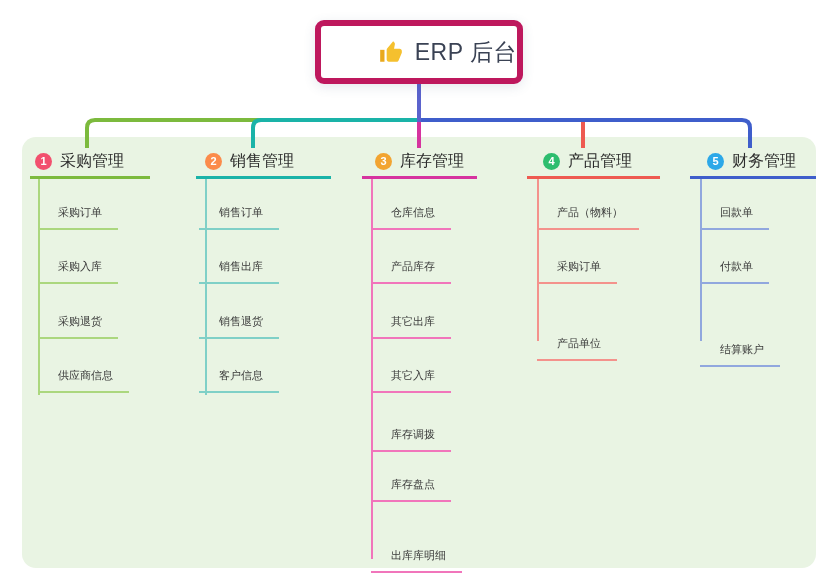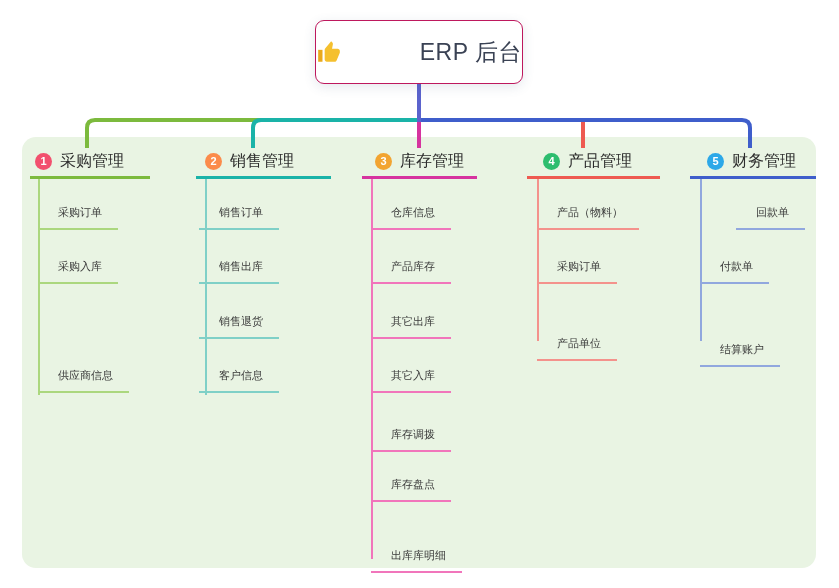--- a/index.html
+++ b/index.html
@@ -7,23 +7,23 @@
   body { font-family:"Liberation Sans","DejaVu Sans",sans-serif; }
   .stage { position:relative; width:839px; height:588px; background:#ffffff; overflow:hidden; }
 
   .panel { position:absolute; left:22px; top:137px; width:794px; height:431px;
            border-radius:14px; background:#e9f4e3; }
 
   .connectors { position:absolute; left:0; top:0; width:839px; height:588px; pointer-events:none; }
   .connectors path { fill:none; stroke-width:4; }
 
   .root-card { position:absolute; left:315px; top:20px; width:208px; height:64px;
-               background:#ffffff; border:1px solid #be185d; border-radius:9px;
+               background:#ffffff; border:6px solid #be185d; border-radius:9px;
                box-shadow:0 3px 12px rgba(70,90,130,0.14);
-               display:flex; align-items:center; justify-content:space-between; gap:11px; }
+               display:flex; align-items:center; justify-content:flex-end; gap:11px; }
   .root-title { font-size:23px; color:#3a4254; font-weight:500; letter-spacing:0.5px; }
 
   .branch-header { position:absolute; top:146px; height:33px; border-bottom:3px solid #999;
                    display:flex; align-items:center; }
   .bh1 { left:30px;  width:120px; padding-left:5px;  }
   .bh2 { left:196px; width:135px; padding-left:9px;  }
   .bh3 { left:362px; width:115px; padding-left:13px; }
   .bh4 { left:527px; width:133px; padding-left:16px; }
   .bh5 { left:690px; width:126px; padding-left:17px; }
 
@@ -93,36 +93,37 @@
   </div>
 
   <div class="vline v1" style="background-color: rgb(171, 215, 126);"></div>
   <div class="vline v2" style="background-color: rgb(127, 208, 199);"></div>
   <div class="vline v3" style="background-color: rgb(241, 117, 187);"></div>
   <div class="vline v4" style="background-color: rgb(244, 146, 140);"></div>
   <div class="vline v5" style="background-color: rgb(145, 167, 222);"></div>
 
   <div class="c-item col1 row0" style="border-bottom-color: rgb(171, 215, 126);">采购订单</div>
   <div class="c-item col1 row1" style="border-bottom-color: rgb(171, 215, 126);">采购入库</div>
+  <div class="c-item col1 row2" style="border-bottom-color: rgb(171, 215, 126);">采购退货</div>
   <div class="c-item col1 row3" style="border-bottom-color: rgb(171, 215, 126);">供应商信息</div>
 
   <div class="c-item col2 row0" style="border-bottom-color: rgb(127, 208, 199);">销售订单</div>
   <div class="c-item col2 row1" style="border-bottom-color: rgb(127, 208, 199);">销售出库</div>
   <div class="c-item col2 row2" style="border-bottom-color: rgb(127, 208, 199);">销售退货</div>
   <div class="c-item col2 row3" style="border-bottom-color: rgb(127, 208, 199);">客户信息</div>
 
   <div class="c-item col3 row0" style="border-bottom-color: rgb(241, 117, 187);">仓库信息</div>
   <div class="c-item col3 row1" style="border-bottom-color: rgb(241, 117, 187);">产品库存</div>
   <div class="c-item col3 row2" style="border-bottom-color: rgb(241, 117, 187);">其它出库</div>
   <div class="c-item col3 row3" style="border-bottom-color: rgb(241, 117, 187);">其它入库</div>
   <div class="c-item col3 row4" style="border-bottom-color: rgb(241, 117, 187);">库存调拨</div>
   <div class="c-item col3 row5" style="border-bottom-color: rgb(241, 117, 187);">库存盘点</div>
   <div class="c-item col3 row6" style="border-bottom-color: rgb(241, 117, 187);">出库库明细</div>
 
   <div class="c-item col4 row0" style="border-bottom-color: rgb(244, 146, 140);">产品（物料）</div>
   <div class="c-item col4 row1" style="border-bottom-color: rgb(244, 146, 140);">采购订单</div>
   <div class="c-item col4 row2" style="border-bottom-color: rgb(244, 146, 140); margin-top: 22px;">产品单位</div>
 
-  <div class="c-item col5 row0" style="border-bottom-color: rgb(145, 167, 222); margin-left: 36px;">回款单</div>
+  <div class="c-item col5 row0" style="border-bottom-color: rgb(145, 167, 222);">回款单</div>
   <div class="c-item col5 row1" style="border-bottom-color: rgb(145, 167, 222);">付款单</div>
   <div class="c-item col5 row2" style="border-bottom-color: rgb(145, 167, 222); margin-top: 28px;">结算账户</div>
 
 </div>
 
 </body></html>

